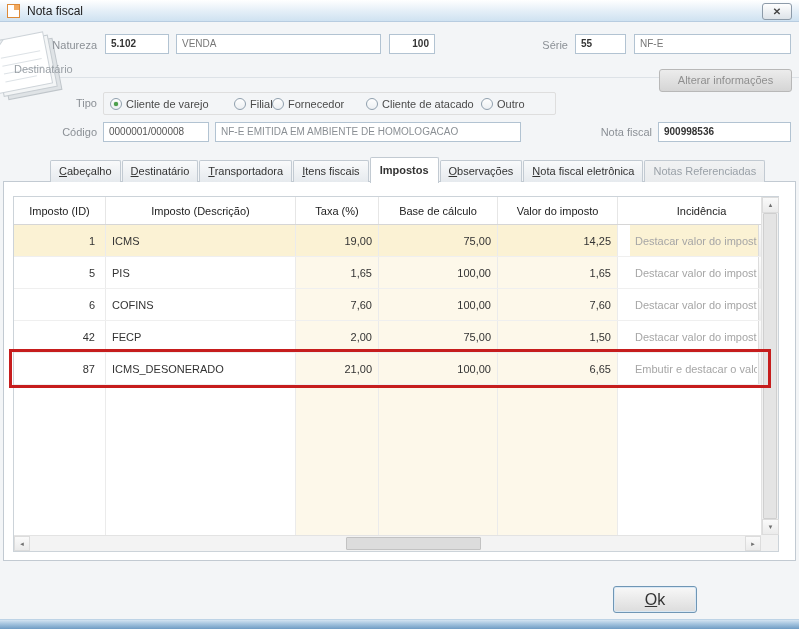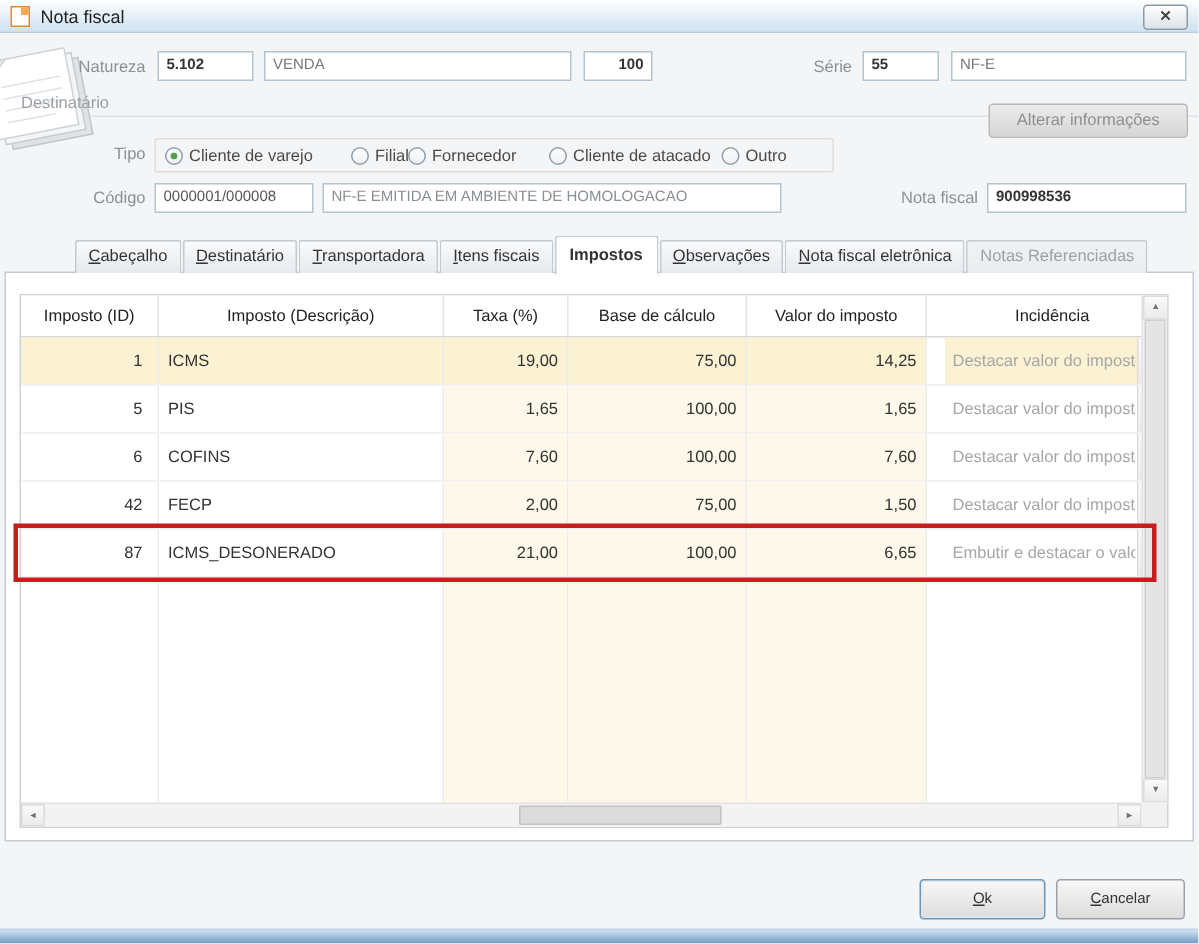--- a/index.html
+++ b/index.html
@@ -116,21 +116,21 @@
   .hs-left { left: 0; } .hs-right { right: 0; }
   .hs-thumb { position: absolute; left: 332px; top: 1px; height: 13px; width: 135px; background: #dcdcdc; border: 1px solid #c2c2c2; border-radius: 1px; cursor: pointer; }
   .sb-corner { position: absolute; right: 0; top: 338px; width: 17px; height: 16px; background: #f1f1f1; }
 
   
   .annotation { position: absolute; left: -5px; top: 152px; width: 762px; height: 39px;
     border: 3px solid #c61d1d; z-index: 10; pointer-events: none; }
 
   
   .btn { position: absolute; top: 586px; height: 27px; background: linear-gradient(#f8f8f8, #dcdcdc);
-    border: 1px solid #9aa0a6; border-radius: 3px; font-size: 10px; color: #333;
+    border: 1px solid #9aa0a6; border-radius: 3px; font-size: 16px; color: #333;
     text-align: center; line-height: 25px; cursor: pointer; z-index: 6; }
   #ok-btn { left: 613px; width: 84px; border-color: #6f96b5; box-shadow: inset 0 0 0 1px #d9e8f5; }
   #cancel-btn { left: 704px; width: 86px; }
 
   .bottom-frame { position: absolute; left: 0; bottom: 0; width: 100%; height: 10px;
     background: linear-gradient(180deg, #d3e3f1 0%, #a3c3de 45%, #6f9cc4 100%); border-top: 1px solid #bdd3e6; z-index: 20; }
 </style>
 </head>
 <body>
 
@@ -303,16 +303,15 @@
         <div class="hs-thumb"></div>
         <div class="hs-btn hs-right">►</div>
       </div>
       <div class="sb-corner"></div>
 
       <div class="annotation"></div>
     </div>
   </div>
 
   <div class="btn" id="ok-btn"><u>O</u>k</div>
-  <div class="btn" id="cancel-btn"><u>C</u>ancelar</div>
 
   <div class="bottom-frame"></div>
 </div>
 
 </body></html>

